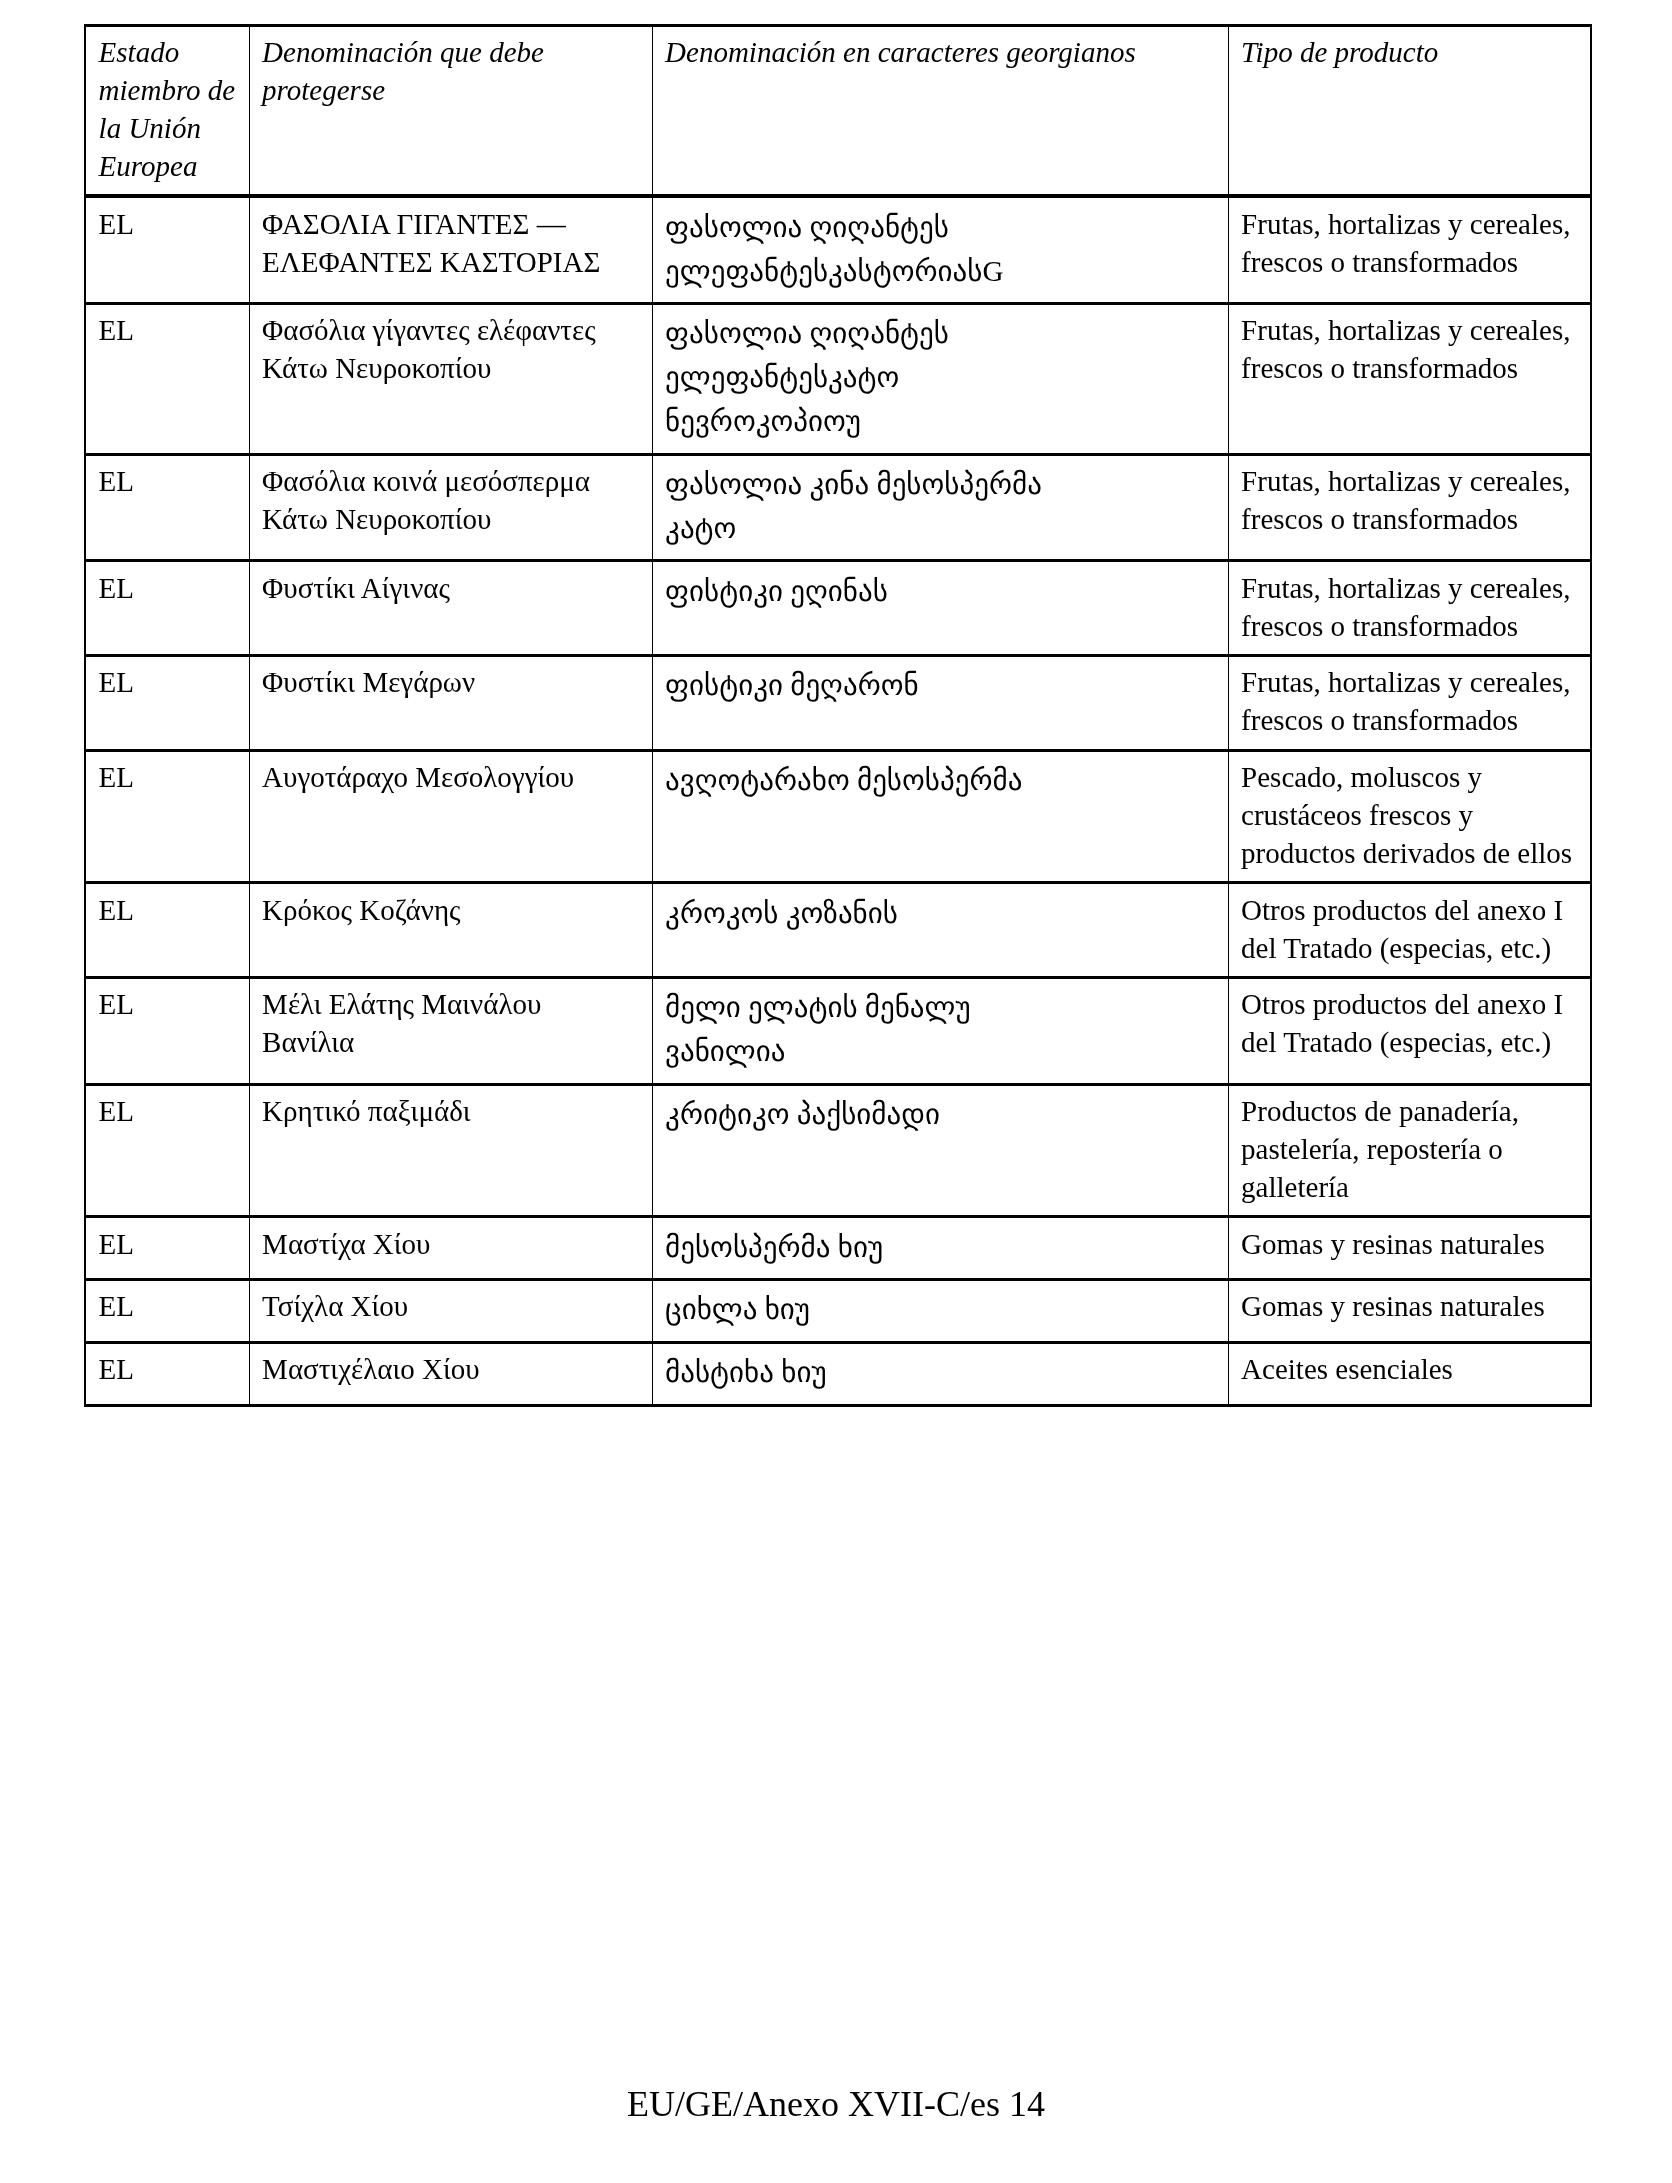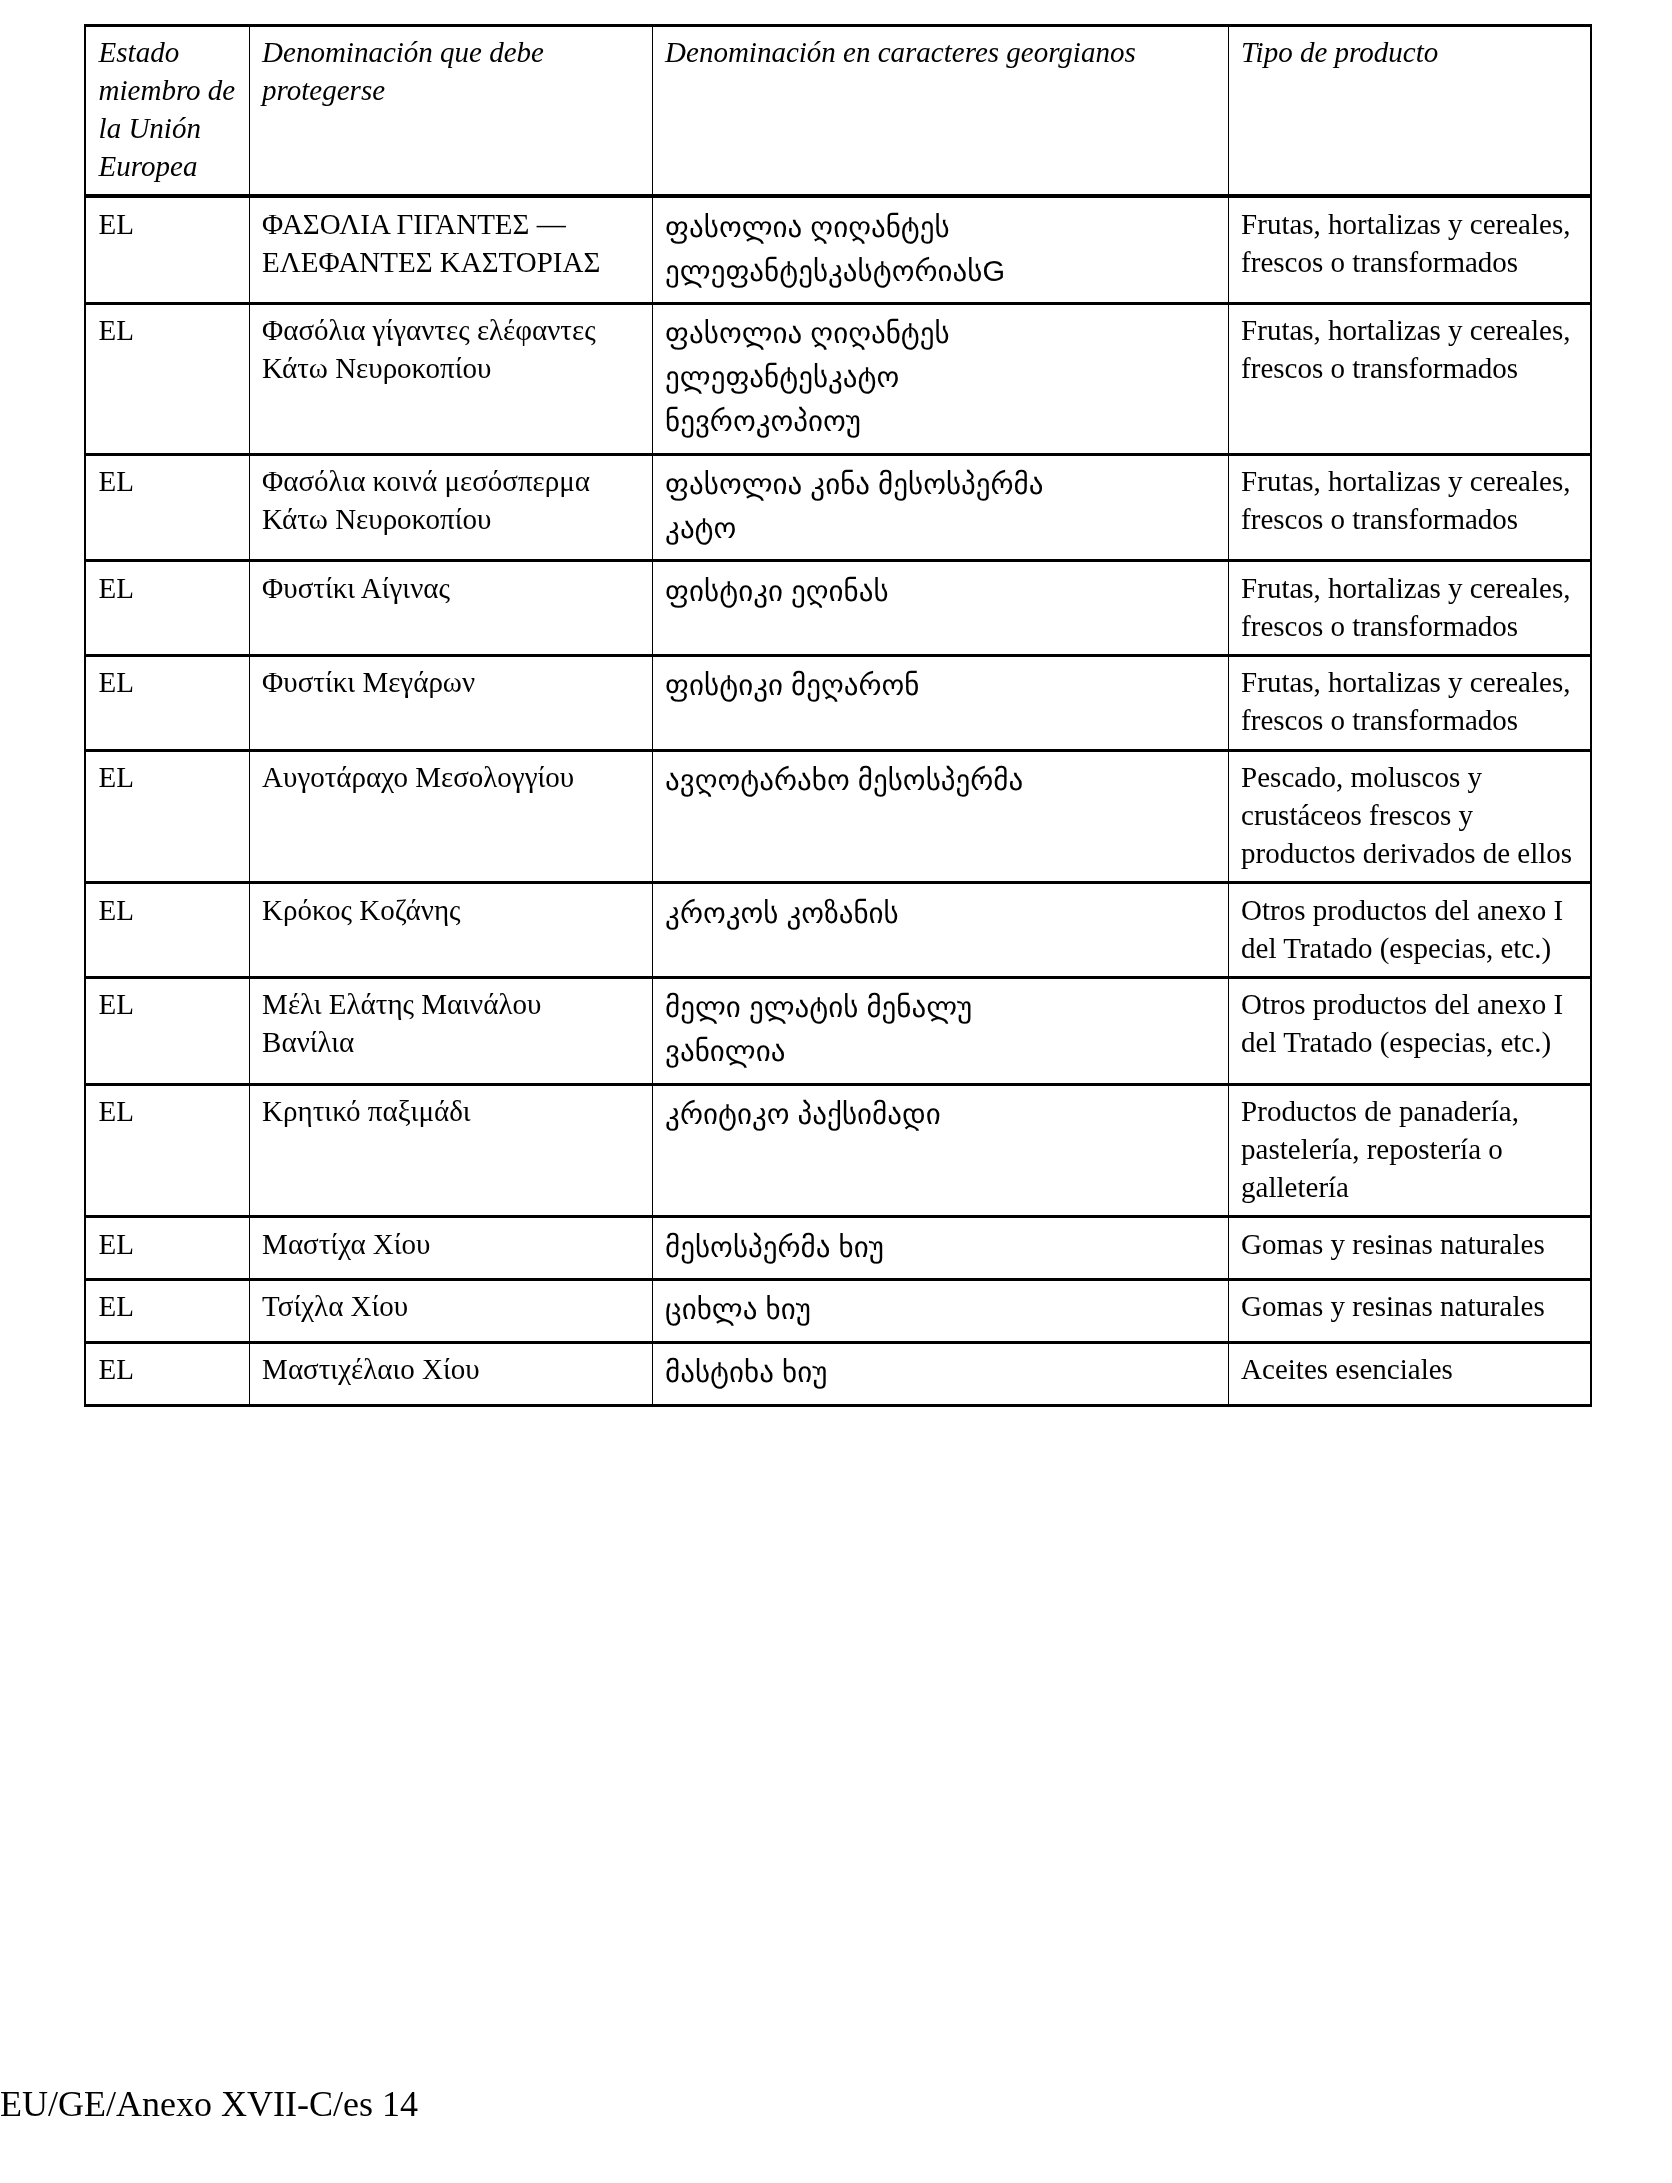--- a/index.html
+++ b/index.html
@@ -37,29 +37,29 @@
     text-align: left;
     font-weight: normal;
     font-size: 29px;
     line-height: 38px;
     padding: 6.3px 11px 9.4px 12.6px;
     white-space: pre-line;
     overflow: hidden;
   }
   thead th { border-bottom: 4.7px solid #000; font-style: italic; }
   td.transcription {
-    font-family: Liberation Sans, sans-serif;
+    font-family: Liberation Serif, serif;
     line-height: 44px;
   }
   .footer {
     position: absolute;
     top: 2083px;
     left: 0;
     width: 1672px;
-    text-align: left;
+    text-align: center;
     font-size: 36px;
     line-height: 42px;
   }
 </style>
 </head>
 <body>
 
 <div class="page">
 
   <table class="gi-table">

